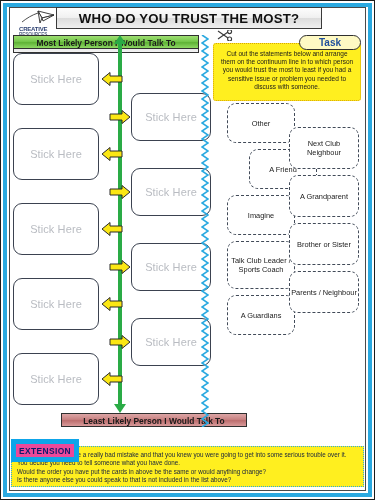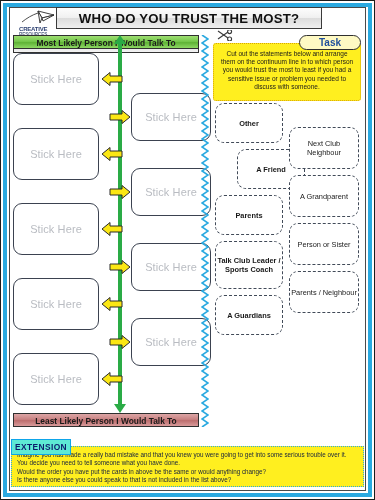--- a/index.html
+++ b/index.html
@@ -90,20 +90,21 @@
     font-size: 8.4px; font-weight: bold; color: #1a1a1a;
     white-space: nowrap;
   }
   .bar-head {
     top: 0;
     background: linear-gradient(180deg,#9ede72 0%,#76c84c 45%,#5fb336 55%,#8ed864 100%);
   }
   .bar-foot {
     top: 378px;
     background: linear-gradient(180deg,#dda6a6 0%,#c88282 45%,#bd6f6f 55%,#d99a9a 100%);
+    margin-left: 48px;
   }
 
   
   .continuum-bar {
     position: absolute;
     left: 12px; top: 36px;
     width: 186px; height: 16px;
     background: linear-gradient(180deg,#fcfcfc 0%,#efefef 48%,#dedede 52%,#f4f4f4 100%);
     border: 1px solid #333333;
     display:flex; align-items:center; justify-content:center;
@@ -204,42 +205,42 @@
     border-radius: 9px;
     background: #ffffff;
     display: flex; align-items: center; justify-content: center;
     text-align: center;
   }
   .card span {
     font-size: 7.4px;
     line-height: 9px;
     color: #1a1a1a;
   }
-  .card-col-a { left: 4px;  width: 68px; font-weight: bold; }
+  .card-col-a { left: 16px;  width: 68px; }
   .card-col-b { left: 78px; width: 70px; }
 
   .scissors {
     position: absolute;
     left: 6px; top: -5px;
     z-index: 6;
   }
 
   
   .ext-wrap {
     position: absolute;
     left: 10px; top: 438px;
     width: 353px; height: 52px;
   }
   .ext-label {
     position: absolute;
     left: 0px; top: 0px;
-    height: 16px;
+    height: 23px;
     padding: 0 3px;
-    background: #5eead4;
-    border: 1px solid #0ea5e9;
+    background: #ec4899;
+    border: 5px solid #0ea5e9;
     display:flex; align-items:center;
     z-index: 4;
   }
   .ext-label span {
     font-size: 8.4px; font-weight: bold; color:#0d1c6b; letter-spacing:.4px;
   }
   .ext-box {
     position: absolute;
     left: 0px; top: 7px;
     width: 353px; height: 41px;
@@ -405,38 +406,38 @@
     </svg>
 
     <div id="cards-a">
         <div class="card card-col-a" style="top: 68px; height: 40px;">
           <span>Other</span>
         </div>
         <div class="card card-col-a" style="top: 114px; height: 40px; margin-left: 22px;">
           <span>A Friend</span>
         </div>
         <div class="card card-col-a" style="top: 160px; height: 40px;">
-          <span>Parents</span>
+          <span>Imagine</span>
         </div>
         <div class="card card-col-a" style="top: 206px; height: 48px;">
           <span>Talk Club Leader / Sports Coach</span>
         </div>
         <div class="card card-col-a" style="top: 260px; height: 40px;">
           <span>A Guardians</span>
         </div>
       </div>
     <div id="cards-b">
         <div class="card card-col-b" style="top: 92px; height: 42px;">
           <span>Next Club Neighbour</span>
         </div>
         <div class="card card-col-b" style="top: 140px; height: 42px;">
           <span>A Grandparent</span>
         </div>
         <div class="card card-col-b" style="top: 188px; height: 42px;">
-          <span>Person or Sister</span>
+          <span>Brother or Sister</span>
         </div>
         <div class="card card-col-b" style="top: 236px; height: 42px;">
           <span>Parents / Neighbour</span>
         </div>
       </div>
   </div>
 
   <div class="ext-wrap">
     <div class="ext-label">
       <span>EXTENSION</span>

